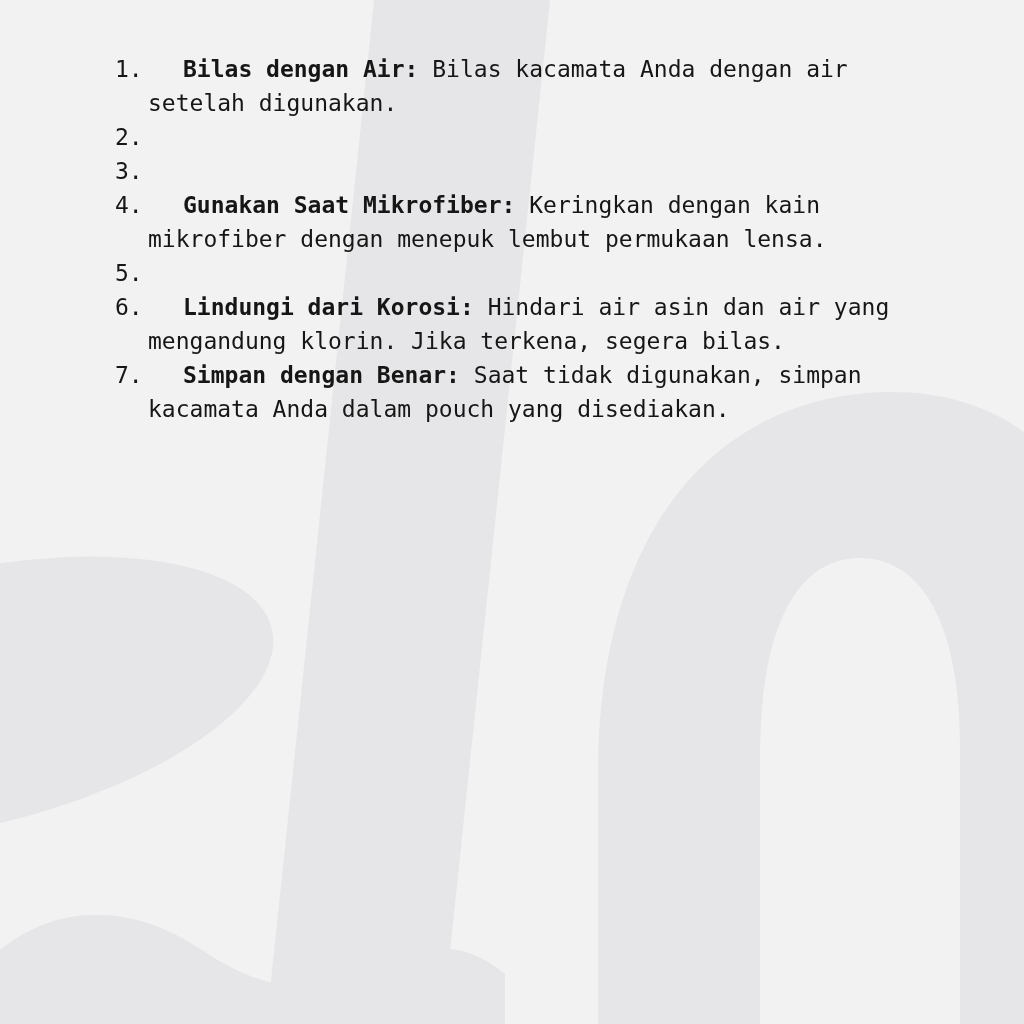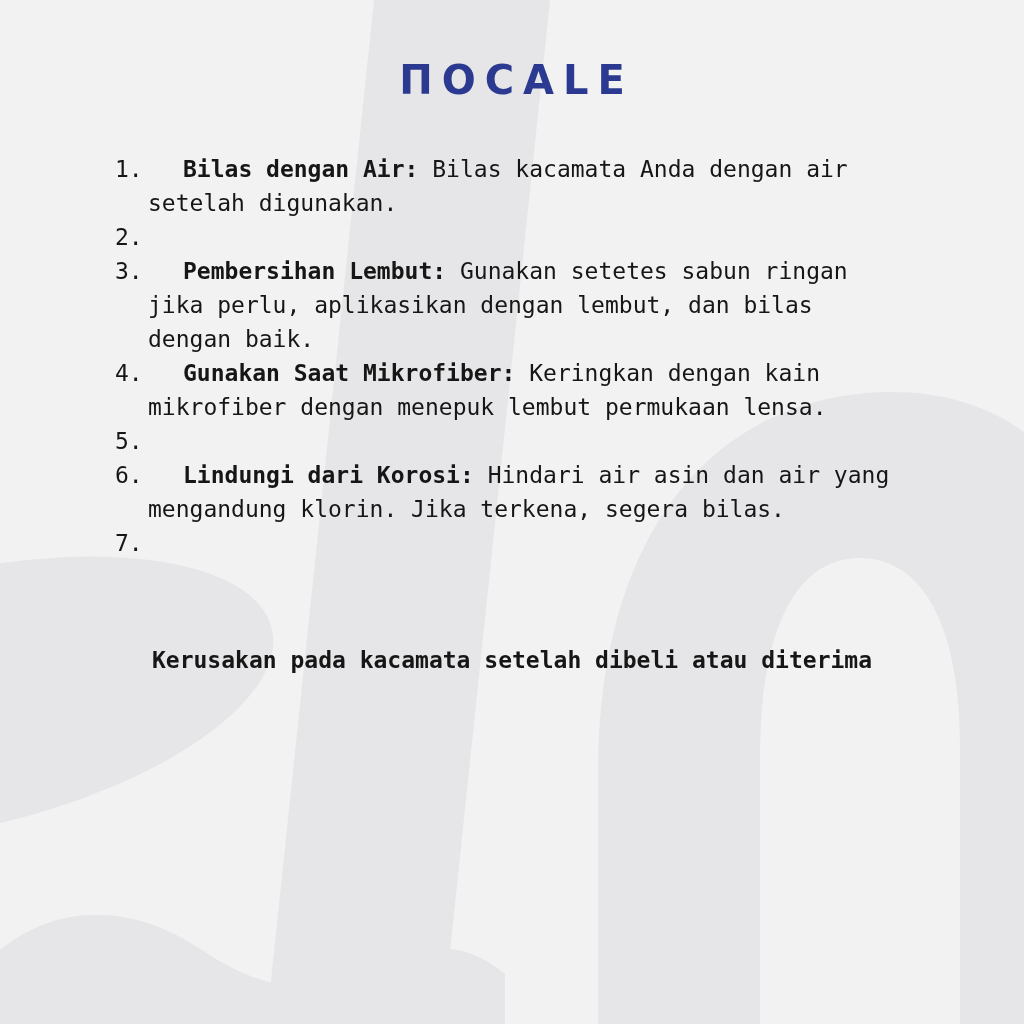--- a/index.html
+++ b/index.html
@@ -82,48 +82,46 @@
   <g fill="#e6e6e8">
     <rect x="322" y="-160" width="175" height="1420" rx="87" transform="rotate(6 410 500)"></rect>
     <path d="M598 1100 L598 775 C598 510 733 392 892 392 C1052 392 1135 525 1135 715 L1135 1100 L960 1100 L960 745 C960 625 922 558 860 558 C793 558 760 635 760 758 L760 1100 Z"></path>
     <ellipse cx="-35" cy="700" rx="315" ry="128" transform="rotate(-13 -35 700)"></ellipse>
     <path d="M0 1024 L0 950 C58 903 132 903 202 950 C270 996 332 999 396 961 C432 941 470 945 505 974 L505 1024 Z"></path>
   </g>
 </svg>
 
 <div class="content">
 
-  <div class="logo" style="color: rgb(43, 58, 144);">ΠOCALE</div>
 
 
   <ol class="tips">
     <li class="tip">
       <span class="num">1.</span>
       <p><b>Bilas dengan Air:</b> <span>Bilas kacamata Anda dengan air setelah digunakan.</span></p>
     </li>
     <li class="tip">
       <span class="num">2.</span>
     </li>
     <li class="tip">
       <span class="num">3.</span>
-      <p><b>Pembersihan Lembut:</b> <span>Gunakan setetes sabun ringan jika perlu, aplikasikan dengan lembut, dan bilas dengan baik.</span></p>
     </li>
     <li class="tip">
       <span class="num">4.</span>
       <p><b>Gunakan Saat Mikrofiber:</b> <span>Keringkan dengan kain mikrofiber dengan menepuk lembut permukaan lensa.</span></p>
     </li>
     <li class="tip">
       <span class="num">5.</span>
     </li>
     <li class="tip">
       <span class="num">6.</span>
       <p><b>Lindungi dari Korosi:</b> <span>Hindari air asin dan air yang mengandung klorin. Jika terkena, segera bilas.</span></p>
     </li>
     <li class="tip">
       <span class="num">7.</span>
+      <p><b>Simpan dengan Benar:</b> <span>Saat tidak digunakan, simpan kacamata Anda dalam pouch yang disediakan.</span></p>
     </li>
   </ol>
 
   <footer class="disclaimer">
-    <div>Kerusakan pada kacamata setelah dibeli atau diterima</div>
   </footer>
 
 </div>
 
 </body></html>

